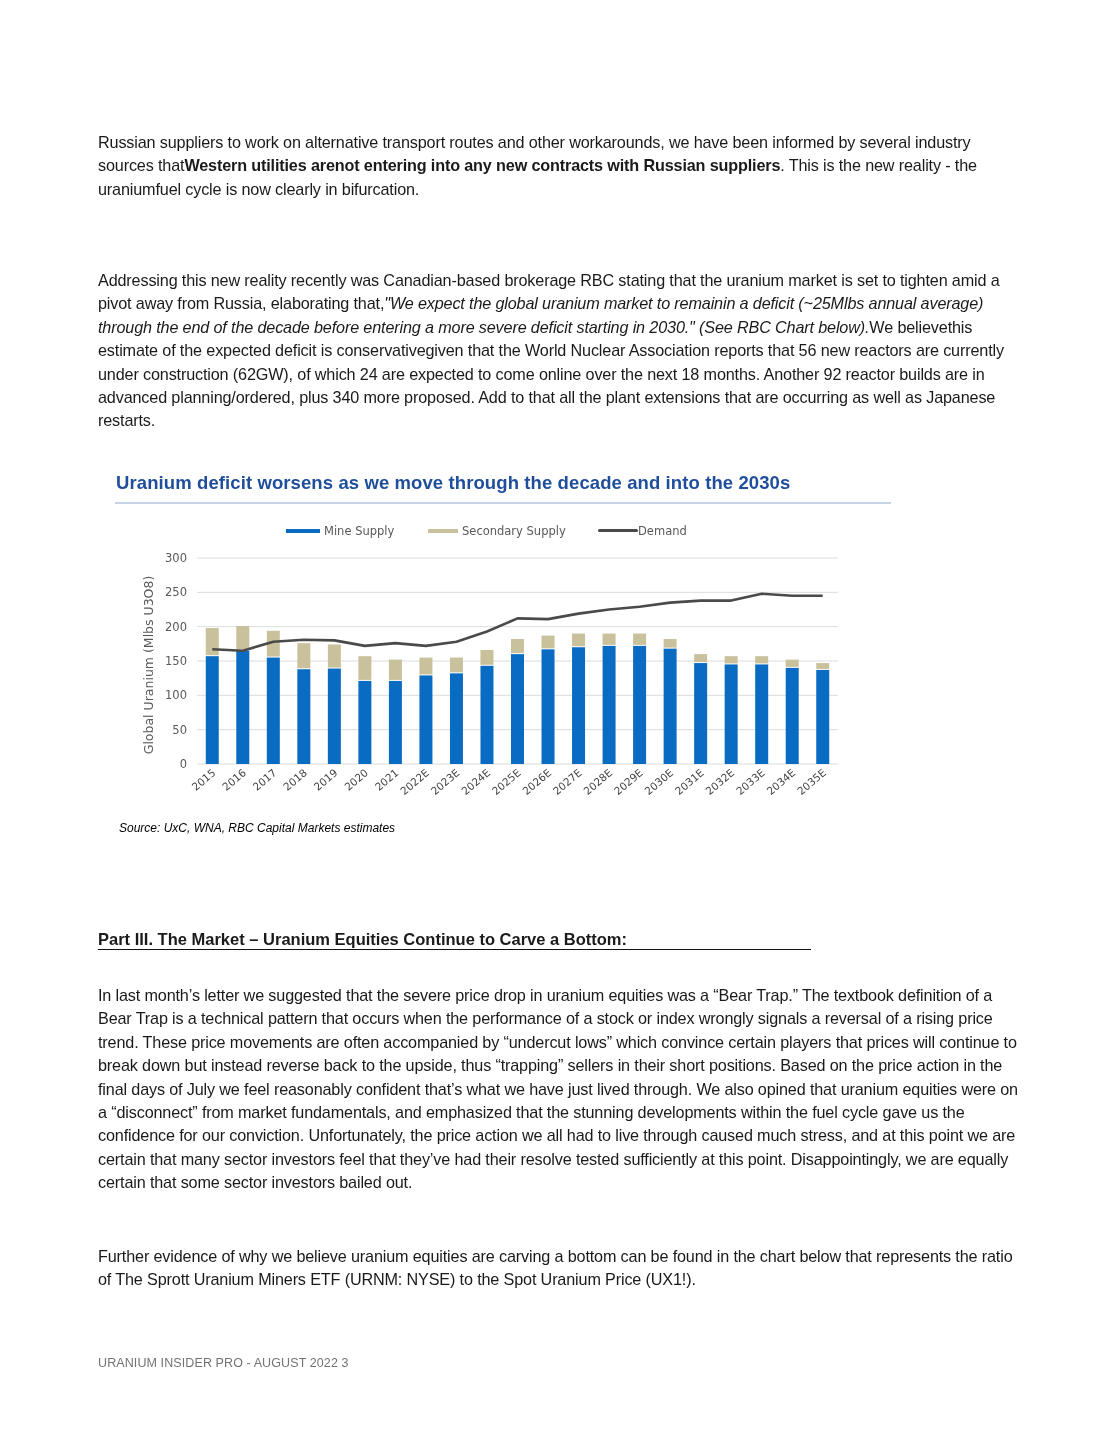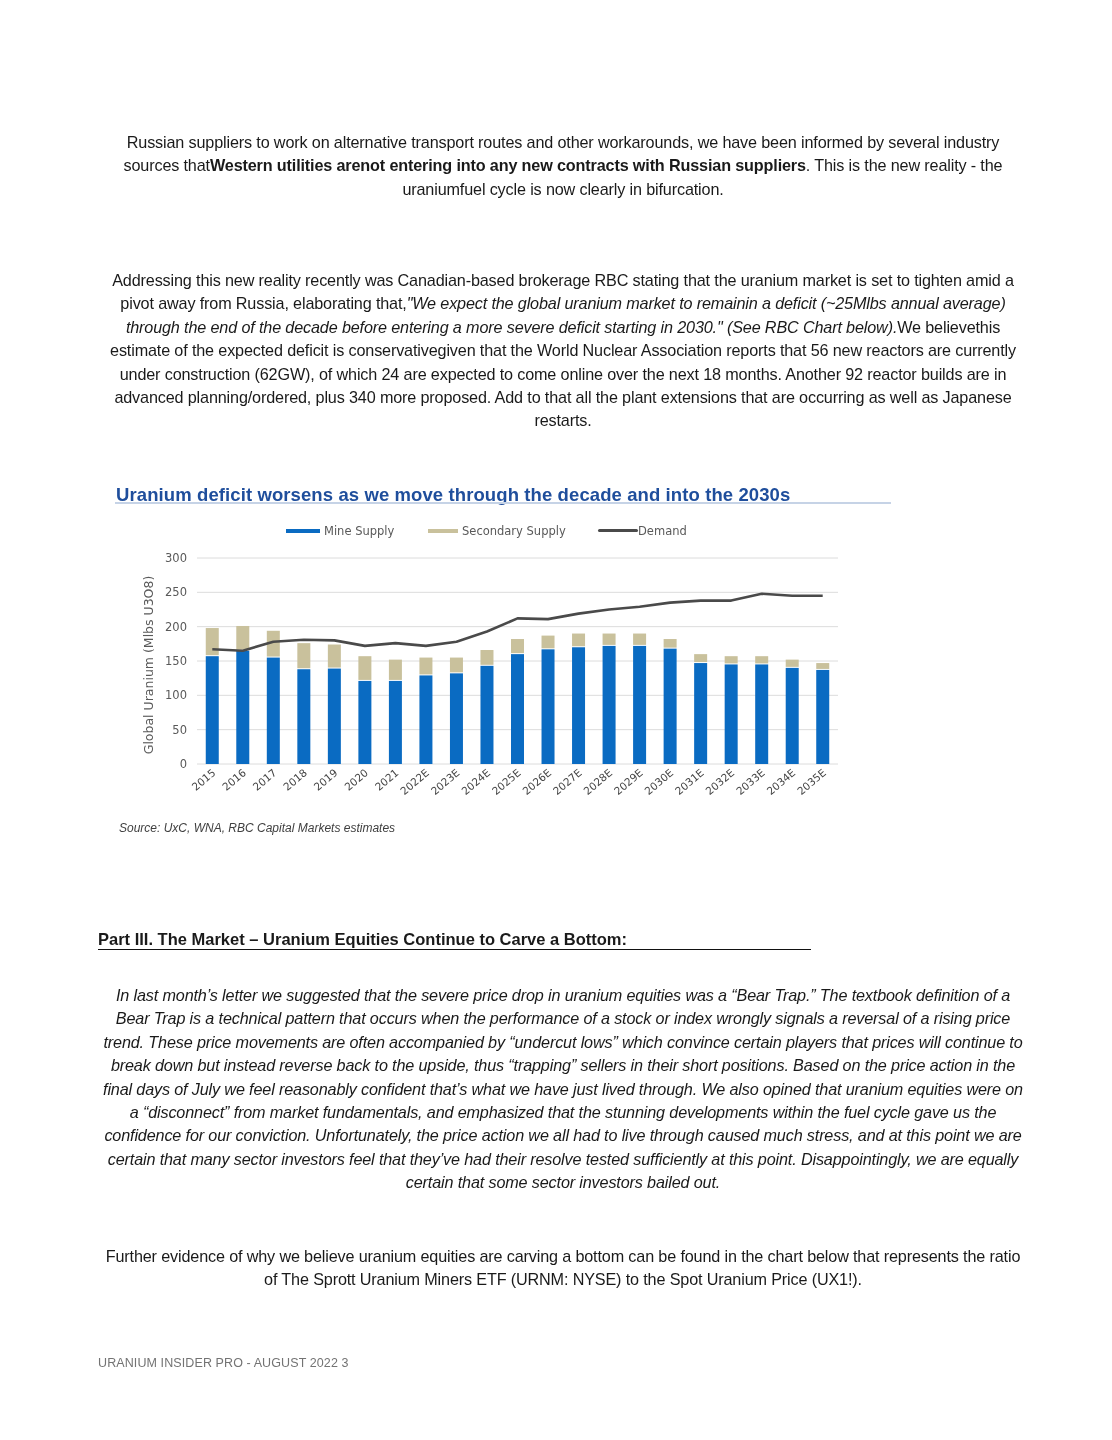--- a/index.html
+++ b/index.html
@@ -1,34 +1,34 @@
 <!DOCTYPE html>
 <html><head>
 <meta charset="utf-8">
 <style>
   html, body { margin: 0; padding: 0; background: #ffffff; }
   body { width: 1112px; height: 1440px; position: relative; overflow: hidden;
          font-family: "Liberation Sans", "DejaVu Sans", sans-serif; color: #1a1a1a; }
   .para { position: absolute; left: 98px; width: 930px; font-size: 16.2px; line-height: 23.4px;
-          letter-spacing: -0.15px; margin: 0; text-align: center; }
+          letter-spacing: -0.15px; margin: 0; }
   .para b { font-weight: bold; }
   .para i { font-style: italic; }
   #p1 { top: 131px; }
   #p2 { top: 221px; margin-top: 48px; }
   #heading { position: absolute; left: 98px; top: 929px; font-size: 16.5px; font-weight: bold;
              margin: 0; width: 713px; border-bottom: 1.5px solid #111; line-height: 20px; }
-  #p3 { top: 984px; font-style: italic; }
+  #p3 { top: 984px; }
   #p4 { top: 1245px; }
   #footer { position: absolute; left: 98px; top: 1356px; font-size: 12.5px; letter-spacing: 0.1px; color: #737373; }
   #chart-block { position: absolute; left: 105px; top: 470px; width: 800px; height: 380px; }
-  #chart-title { position: absolute; left: 11px; top: 14px; font-size: 18.5px; font-weight: bold; color: #1f4e9c;
+  #chart-title { position: absolute; left: 11px; top: 2px; font-size: 18.5px; font-weight: bold; color: #1f4e9c;
                  letter-spacing: 0.1px; white-space: nowrap; }
   #title-rule { position: absolute; left: 10px; top: 32px; width: 776px; height: 2px; background: #c6d3e6; }
   #chart-svg { position: absolute; left: 0; top: 0; }
-  #chart-source { position: absolute; left: 14px; top: 351px; font-size: 12px; font-style: italic; color: #404040; }
+  #chart-source { position: absolute; left: 14px; top: 351px; font-size: 12px; font-style: italic; color: #000000; }
   svg text { font-family: "DejaVu Sans", sans-serif; }
 </style>
 </head>
 <body>
 
 <p class="para" id="p1"><span>Russian suppliers to work on alternative transport routes and other workarounds, we have been informed by several industry sources that</span><b>Western utilities arenot entering into any new contracts with Russian suppliers</b><span>. This is the new reality - the uraniumfuel cycle is now clearly in bifurcation.</span></p>
 
 <p class="para" id="p2"><span>Addressing this new reality recently was Canadian-based brokerage RBC stating that the uranium market is set to tighten amid a pivot away from Russia, elaborating that,</span><i>"We expect the global uranium market to remainin a deficit (~25Mlbs annual average) through the end of the decade before entering a more severe deficit starting in 2030." (See RBC Chart below).</i><span>We believethis estimate of the expected deficit is conservativegiven that the World Nuclear Association reports that 56 new reactors are currently under construction (62GW), of which 24 are expected to come online over the next 18 months. Another 92 reactor builds are in advanced planning/ordered, plus 340 more proposed. Add to that all the plant extensions that are occurring as well as Japanese restarts.</span></p>
 
 <div id="chart-block">

